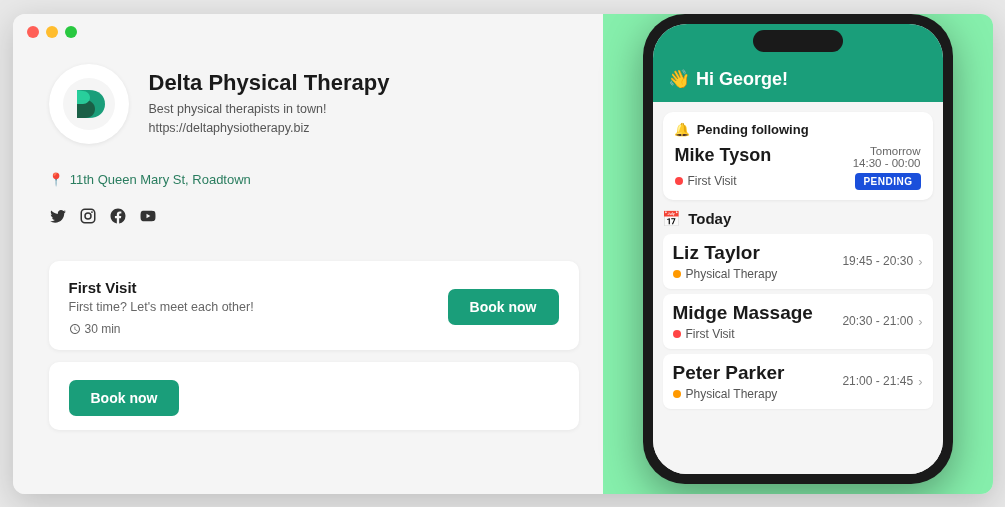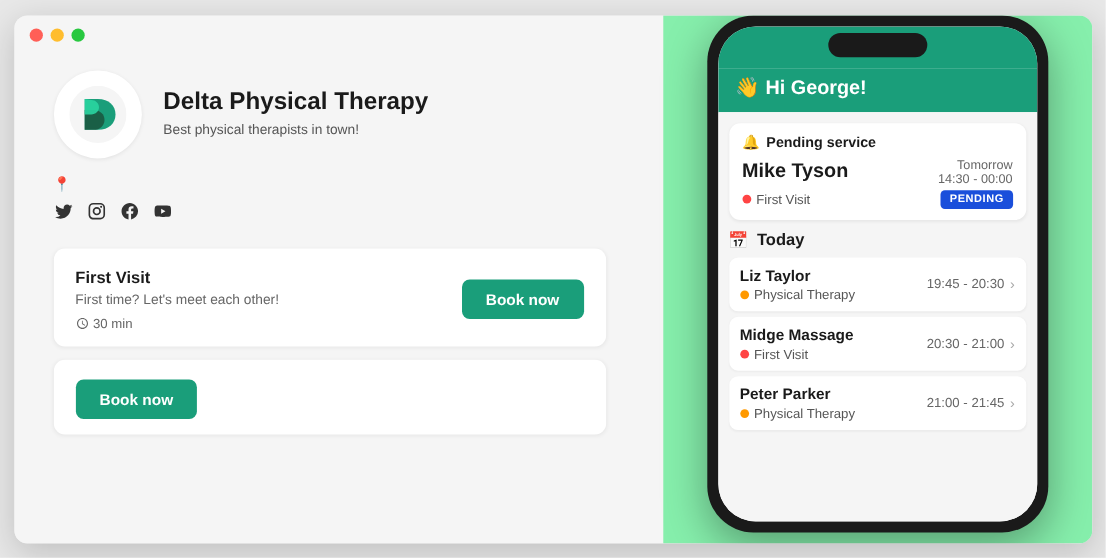--- a/index.html
+++ b/index.html
@@ -38,24 +38,24 @@
       border-radius: 50%;
     }
     .traffic-light.close { background: #ff5f57; }
     .traffic-light.minimize { background: #ffbd2e; }
     .traffic-light.maximize { background: #28c840; }
 
     
     .left-panel {
       flex: 1;
       background: #f5f5f5;
-      padding: 40px 52px 24px 36px;
+      padding: 40px 24px 24px 36px;
       display: flex;
       flex-direction: column;
-      gap: 0;
+      gap: 12px;
     }
     .profile-header {
       display: flex;
       align-items: center;
       gap: 20px;
       margin-top: 10px;
       margin-bottom: 16px;
     }
     .avatar-circle {
       width: 80px;
@@ -310,21 +310,21 @@
       background: #fff;
       border-radius: 8px;
       margin-bottom: 5px;
       padding: 8px 10px;
       display: flex;
       justify-content: space-between;
       align-items: center;
       box-shadow: 0 1px 2px rgba(0,0,0,0.04);
     }
     .appt-left { display: flex; flex-direction: column; }
-    .appt-name { font-size: 14px; font-weight: 600; color: #1a1a1a; margin-bottom: 3px; }
+    .appt-name { font-size: 19px; font-weight: 600; color: #1a1a1a; margin-bottom: 3px; }
     .appt-service { font-size: 12px; color: #555; display: flex; align-items: center; }
     .appt-right { display: flex; align-items: center; gap: 5px; }
     .appt-time { font-size: 12px; color: #666; }
     .chevron-icon { color: #aaa; font-size: 13px; }
   </style>
 </head>
 <body>
 
 <div class="window">
 
@@ -342,26 +342,28 @@
           <circle cx="26" cy="26" r="26" fill="#f5f5f5"></circle>
           <path d="M14 12 L14 40 L26 40 C36 40 42 34 42 26 C42 18 36 12 26 12 Z" fill="#1a9e7a"></path>
           <path d="M14 26 L14 40 L22 40 C28 40 32 36 32 31 C32 26 28 22 22 22 L14 22 Z" fill="#1a4f3a" opacity="0.8"></path>
           <path d="M14 12 L14 26 L20 26 C24 26 27 23 27 19.5 C27 16 24 13 20 13 Z" fill="#2ad4a0" opacity="0.9"></path>
         </svg>
       </div>
       <div class="profile-info">
         <h1>Delta Physical Therapy</h1>
         <p>
           <span>Best physical therapists in town!</span><br>
+          <span>https://deltaphysiotherapy.biz</span>
         </p>
       </div>
     </div>
 
     <div class="location-row">
       <span class="location-icon">📍</span>
+      <a class="location-link" href="#">11th Queen Mary St, Roadtown</a>
     </div>
 
     <div class="social-icons">
       <span class="social-icon" title="Twitter">
         <svg width="18" height="18" viewBox="0 0 24 24" fill="#333">
             <path d="M22.46 6c-.77.35-1.6.58-2.46.69.88-.53 1.56-1.37 1.88-2.38-.83.5-1.75.85-2.72 1.05C18.37 4.5 17.26 4 16 4c-2.35 0-4.27 1.92-4.27 4.29 0 .34.04.67.11.98C8.28 9.09 5.11 7.38 3 4.79c-.37.63-.58 1.37-.58 2.15 0 1.49.75 2.81 1.91 3.56-.71 0-1.37-.2-1.95-.5v.03c0 2.08 1.48 3.82 3.44 4.21a4.22 4.22 0 0 1-1.93.07 4.28 4.28 0 0 0 4 2.98 8.521 8.521 0 0 1-5.33 1.84c-.34 0-.68-.02-1.02-.06C3.44 20.29 5.7 21 8.12 21 16 21 20.33 14.46 20.33 8.79c0-.19 0-.37-.01-.56.84-.6 1.56-1.36 2.14-2.23z"></path>
           </svg>
       </span>
       <span class="social-icon" title="Instagram">
         <svg width="18" height="18" viewBox="0 0 24 24" fill="#333">
@@ -414,21 +416,21 @@
 
         <div class="phone-header">
           <div class="phone-greeting">👋 Hi George!</div>
         </div>
 
         <div class="phone-content">
 
           <div class="pending-card">
             <div class="pending-title">
               <span>🔔</span>
-              <span>Pending service</span>
+              <span>Pending following</span>
             </div>
             <div class="booking-row">
               <span class="booking-name">Mike Tyson</span>
               <div class="booking-time">
                 <div>Tomorrow</div>
                 <div>14:30 - 00:00</div>
               </div>
             </div>
             <div class="booking-service-row">
               <span class="booking-service-label">

